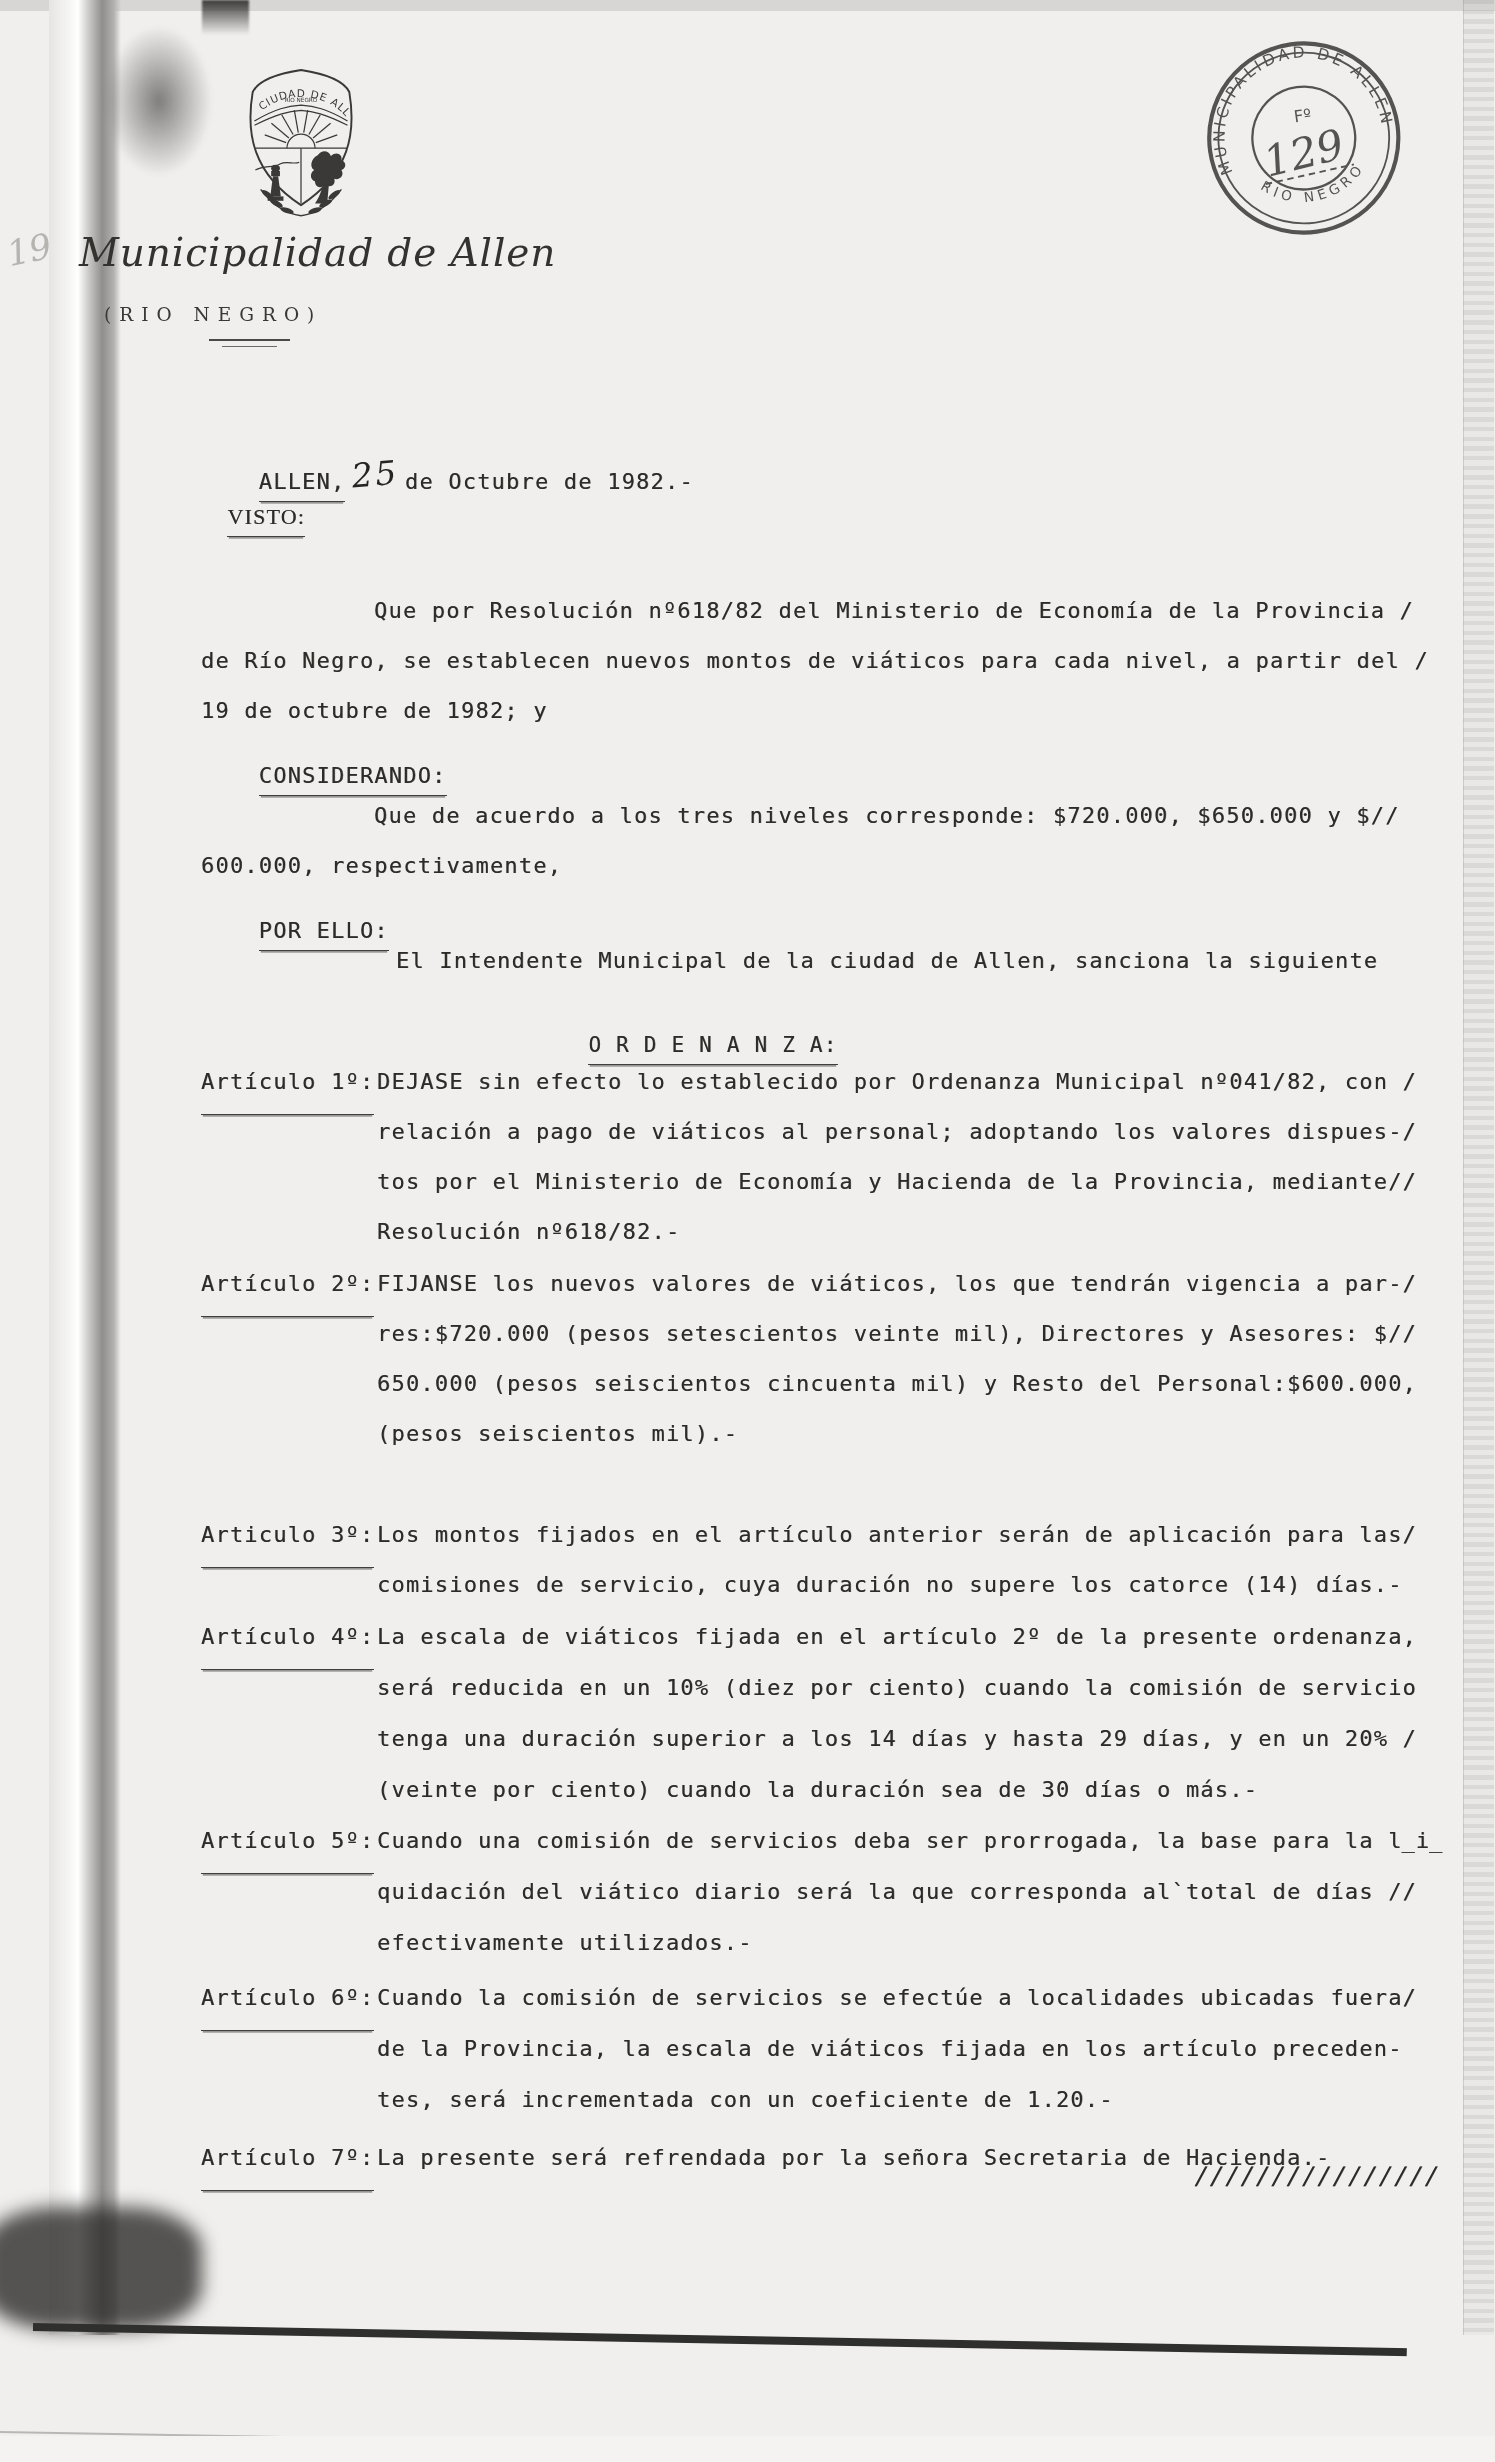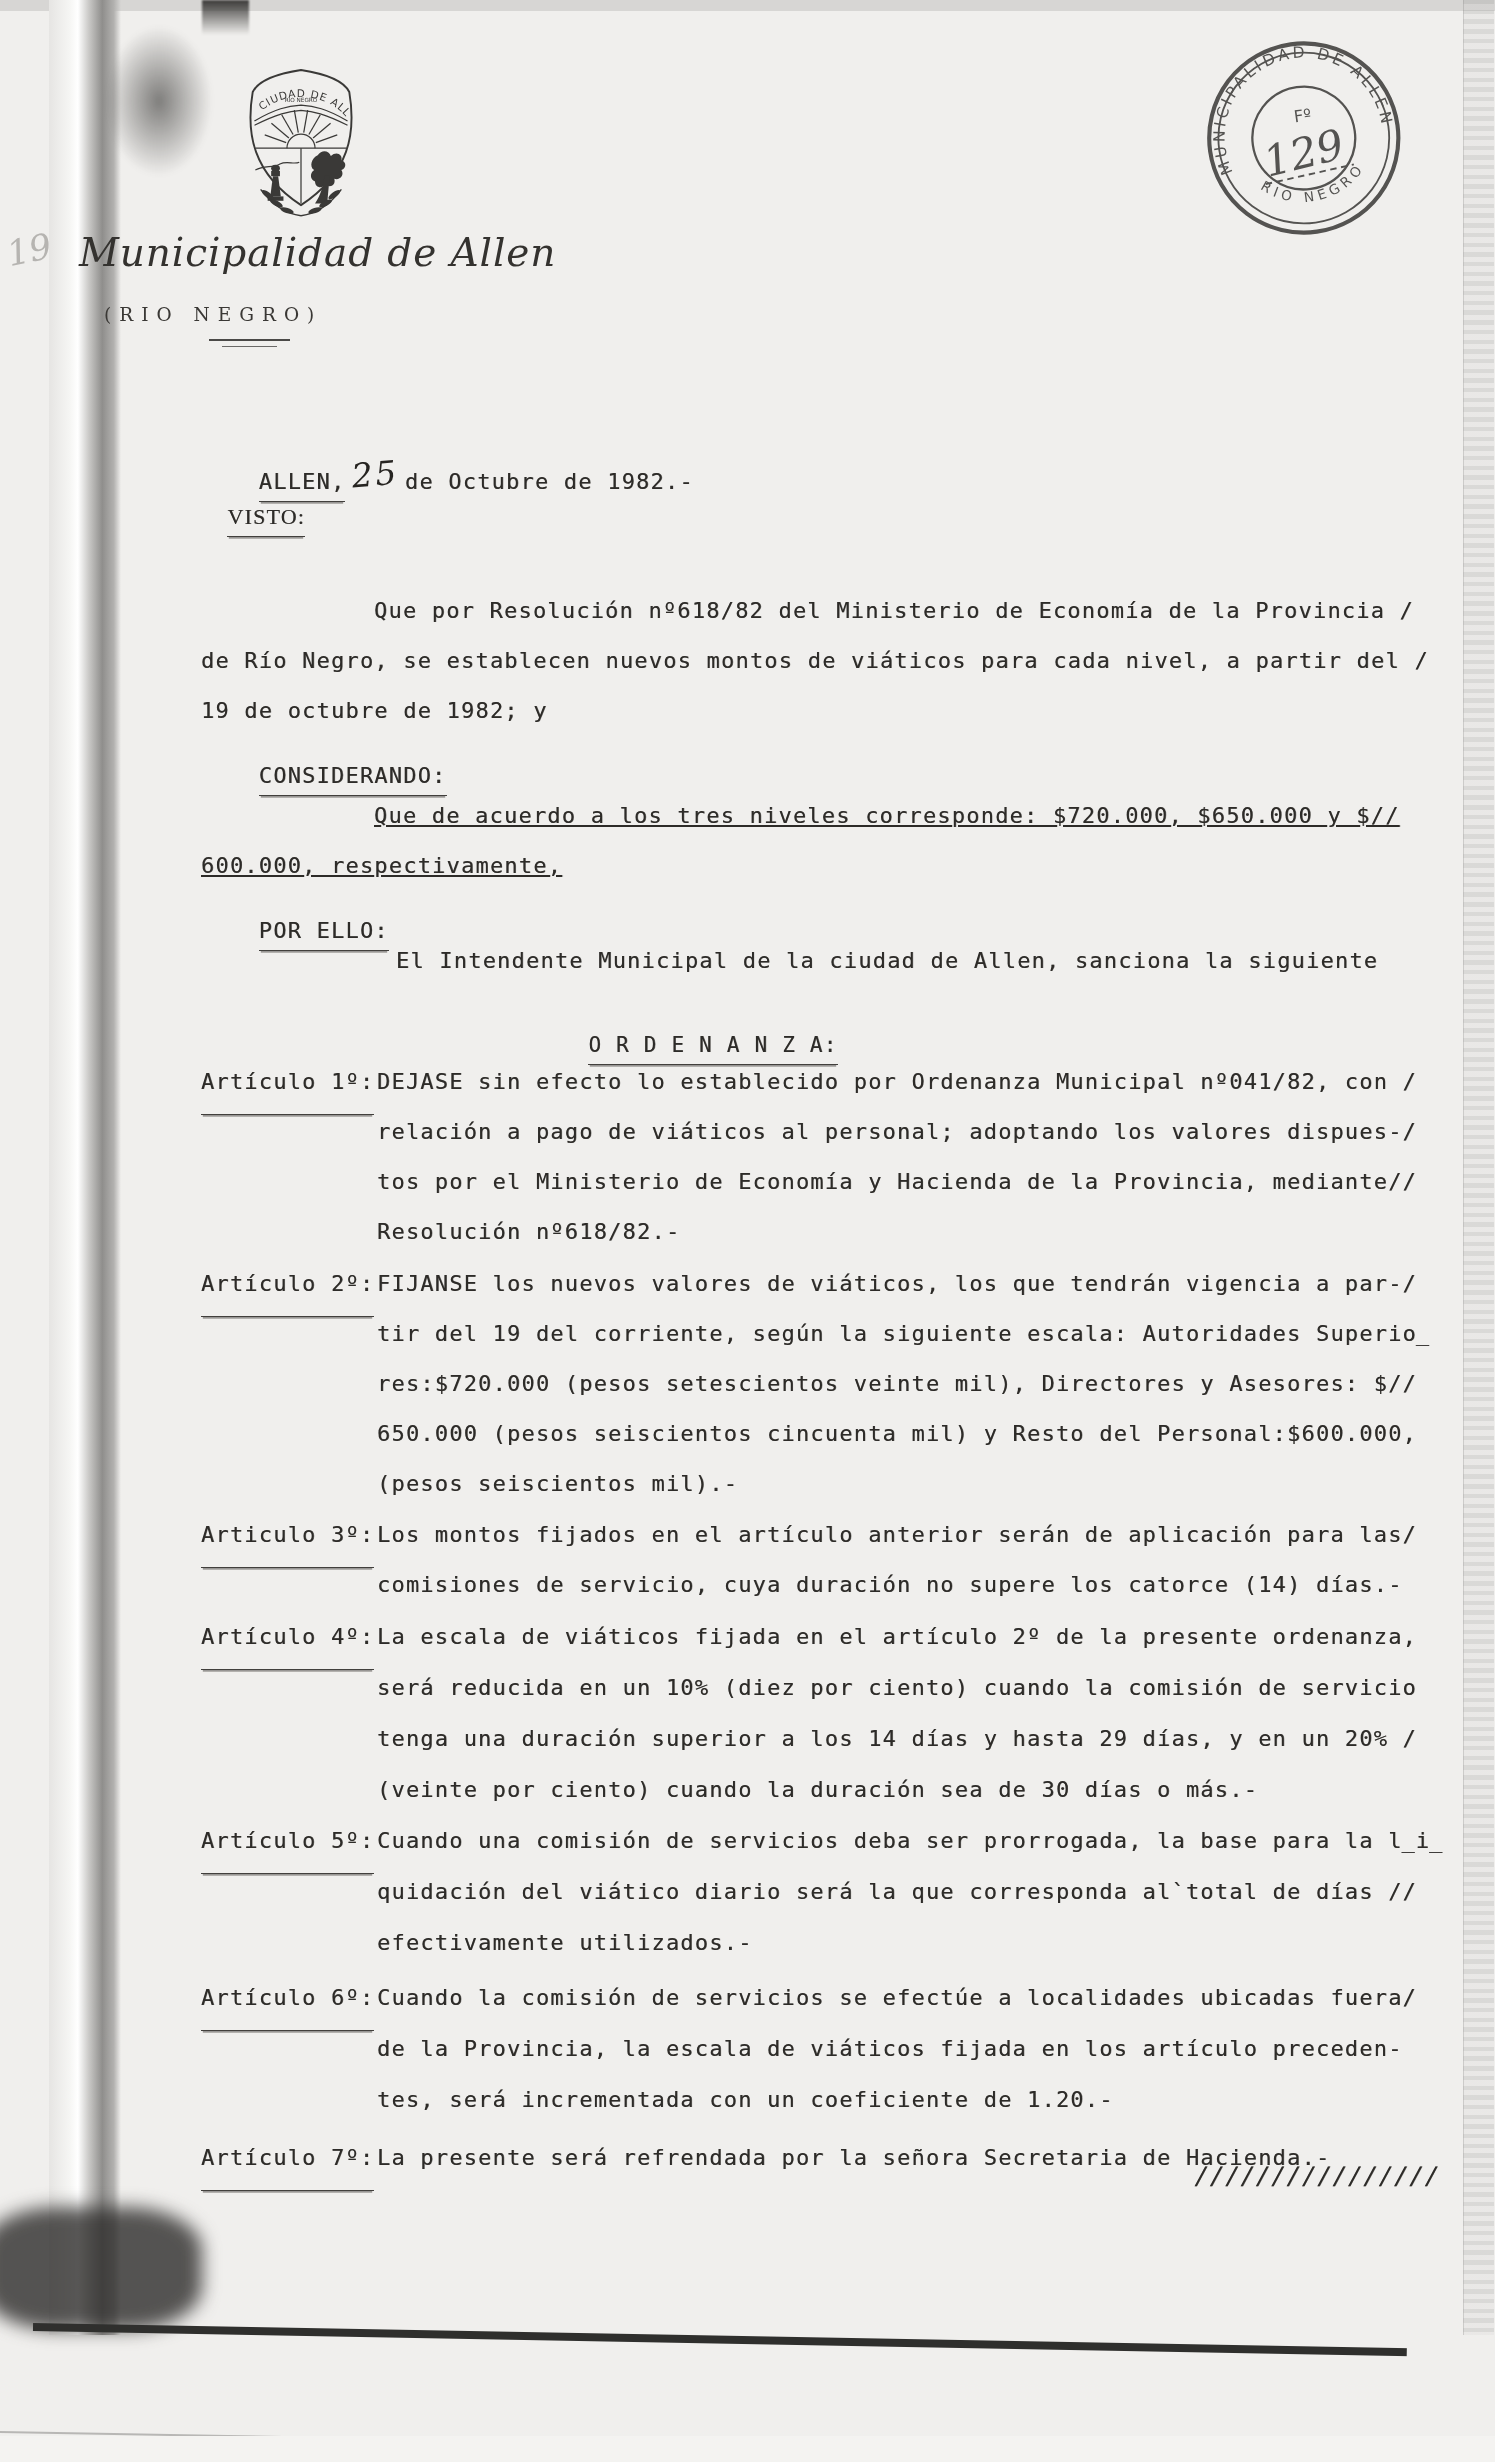--- a/index.html
+++ b/index.html
@@ -157,21 +157,21 @@
   </div>
   <div class="p" style="top:586px;">
     <div class="line mono indent">Que por Resolución nº618/82 del Ministerio de Economía de la Provincia /</div>
     <div class="line mono">de Río Negro, se establecen nuevos montos de viáticos para cada nivel, a partir del /</div>
     <div class="line mono">19 de octubre de 1982; y</div>
   </div>
 
   <div class="abs mono" style="left:201px;top:738px;">
     <span class="u">CONSIDERANDO:</span>
   </div>
-  <div class="p" style="top:791px;text-decoration:underline;">
+  <div class="p" style="top:791px;">
     <div class="line mono indent">Que de acuerdo a los tres niveles corresponde: $720.000, $650.000 y $//</div>
     <div class="line mono">600.000, respectivamente,</div>
   </div>
 
   <div class="abs mono" style="left:201px;top:893px;">
     <span class="u">POR ELLO:</span>
   </div>
   <div class="abs mono" style="left:396px;top:948px;">El Intendente Municipal de la ciudad de Allen, sanciona la siguiente</div>
 
   <div class="ord-title mono">
@@ -185,21 +185,20 @@
       <div class="line mono">relación a pago de viáticos al personal; adoptando los valores dispues-/</div>
       <div class="line mono">tos por el Ministerio de Economía y Hacienda de la Provincia, mediante//</div>
       <div class="line mono">Resolución nº618/82.-</div>
     </div>
   </div>
 
   <div class="article lh57" style="top:1259px;">
     <span class="alabel mono u">Artículo 2º:</span>
     <div class="abody">
       <div class="line mono">FIJANSE los nuevos valores de viáticos, los que tendrán vigencia a par-/</div>
-      <div class="line mono">tir del 19 del corriente, según la siguiente escala: Autoridades Superio̲</div>
       <div class="line mono">res:$720.000 (pesos setescientos veinte mil), Directores y Asesores: $//</div>
       <div class="line mono">650.000 (pesos seiscientos cincuenta mil) y Resto del Personal:$600.000,</div>
       <div class="line mono">(pesos seiscientos mil).-</div>
     </div>
   </div>
 
   <div class="article lh57" style="top:1510px;">
     <span class="alabel mono u">Articulo 3º:</span>
     <div class="abody">
       <div class="line mono">Los montos fijados en el artículo anterior serán de aplicación para las/</div>

